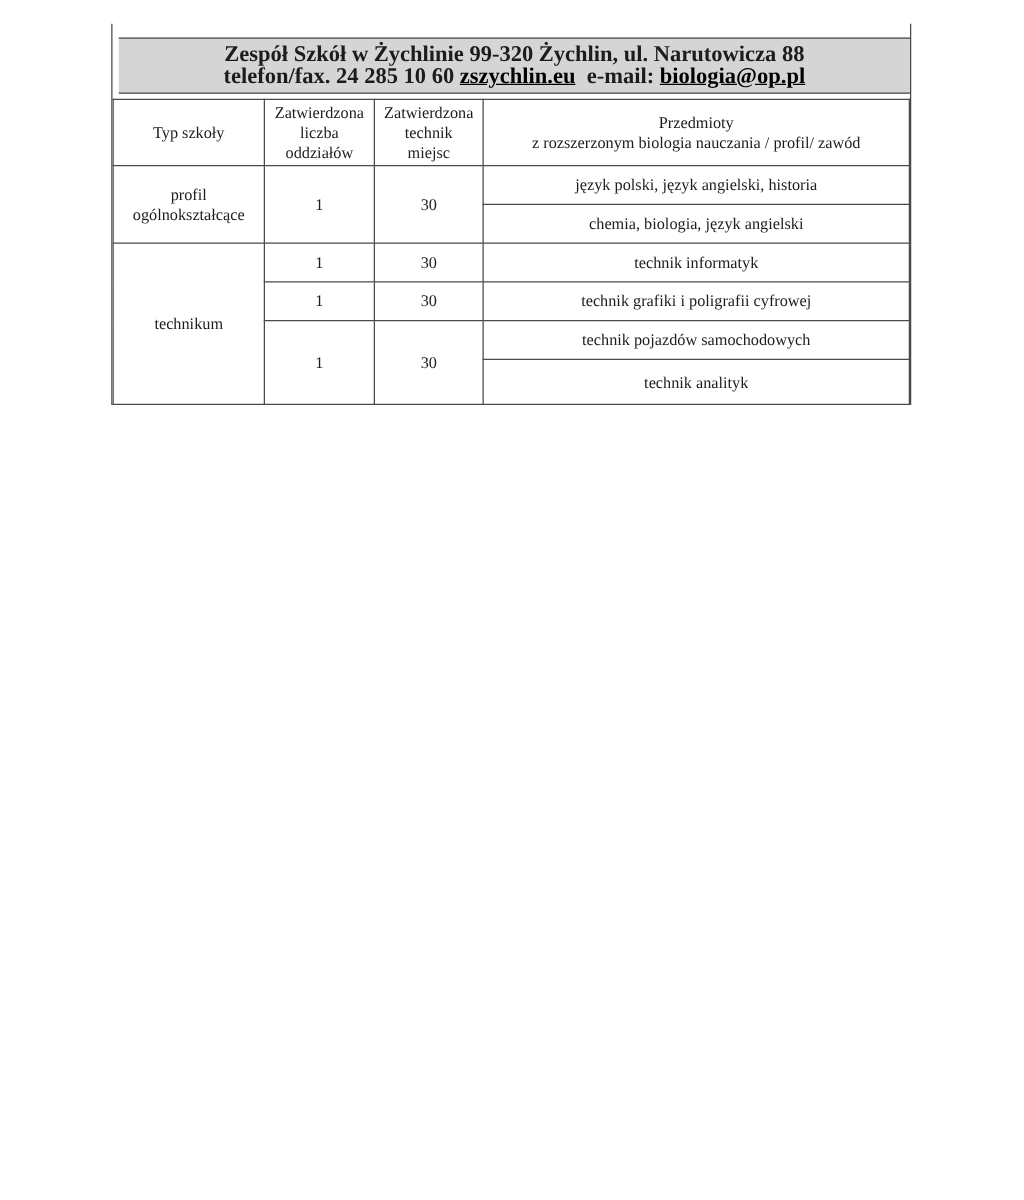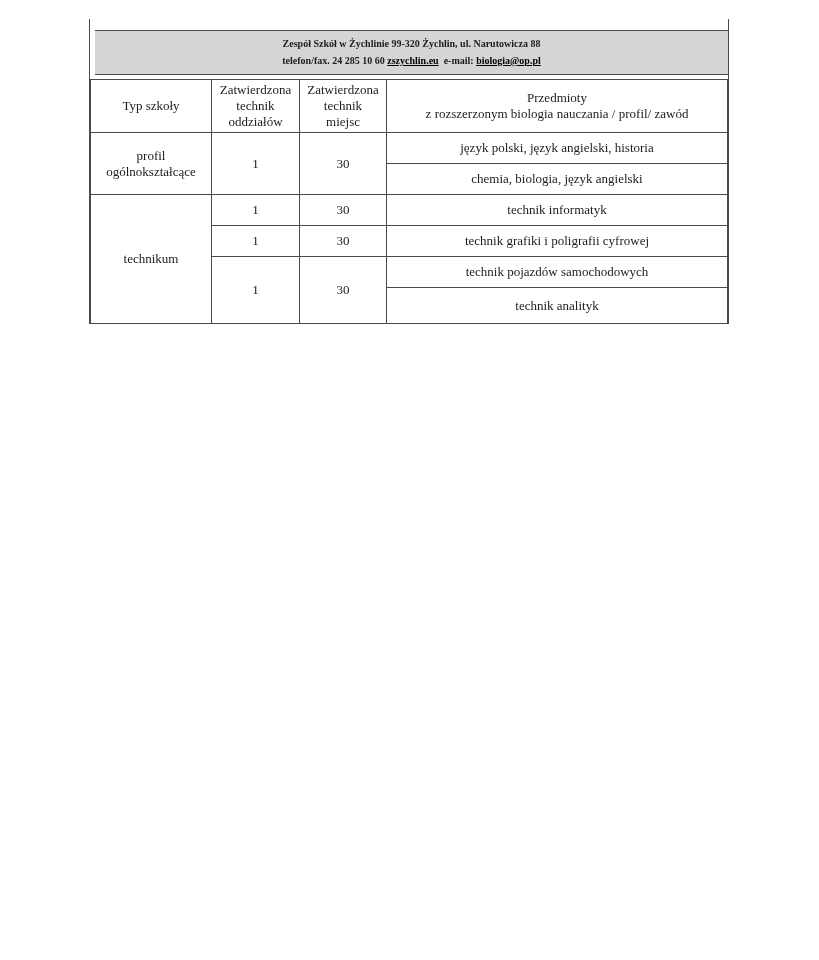--- a/index.html
+++ b/index.html
@@ -28,21 +28,21 @@
   }
   .frame-top-spacer { height: 11px; }
 
   .header-band {
     margin-left: 5px;
     background: #d5d5d5;
     border-top: 1px solid #4a4a4a;
     border-bottom: 1px solid #4a4a4a;
     text-align: center;
     font-weight: bold;
-    font-size: 10px;
+    font-size: 18px;
     line-height: 17px;
     padding: 4px 2px 5px 2px;
   }
   .header-band .contact-line { margin-top: 0px; }
   .link {
     color: #000000;
     text-decoration: underline;
     cursor: pointer;
     font-weight: bold;
   }
@@ -96,21 +96,21 @@
         <col style="width:87px">
         <col>
       </colgroup>
       <tbody>
         <tr class="header-row">
           <th>
             <span class="hdr-line">Typ szkoły</span>
           </th>
           <th>
             <span class="hdr-line">Zatwierdzona</span>
-            <span class="hdr-line">technik oddziałów</span>
+            <span class="hdr-line">liczba oddziałów</span>
           </th>
           <th>
             <span class="hdr-line">Zatwierdzona</span>
             <span class="hdr-line">technik miejsc</span>
           </th>
           <th>
             <span class="hdr-line">Przedmioty</span>
             <span class="hdr-line">z rozszerzonym  biologia nauczania / profil/ zawód</span>
           </th>
         </tr>

